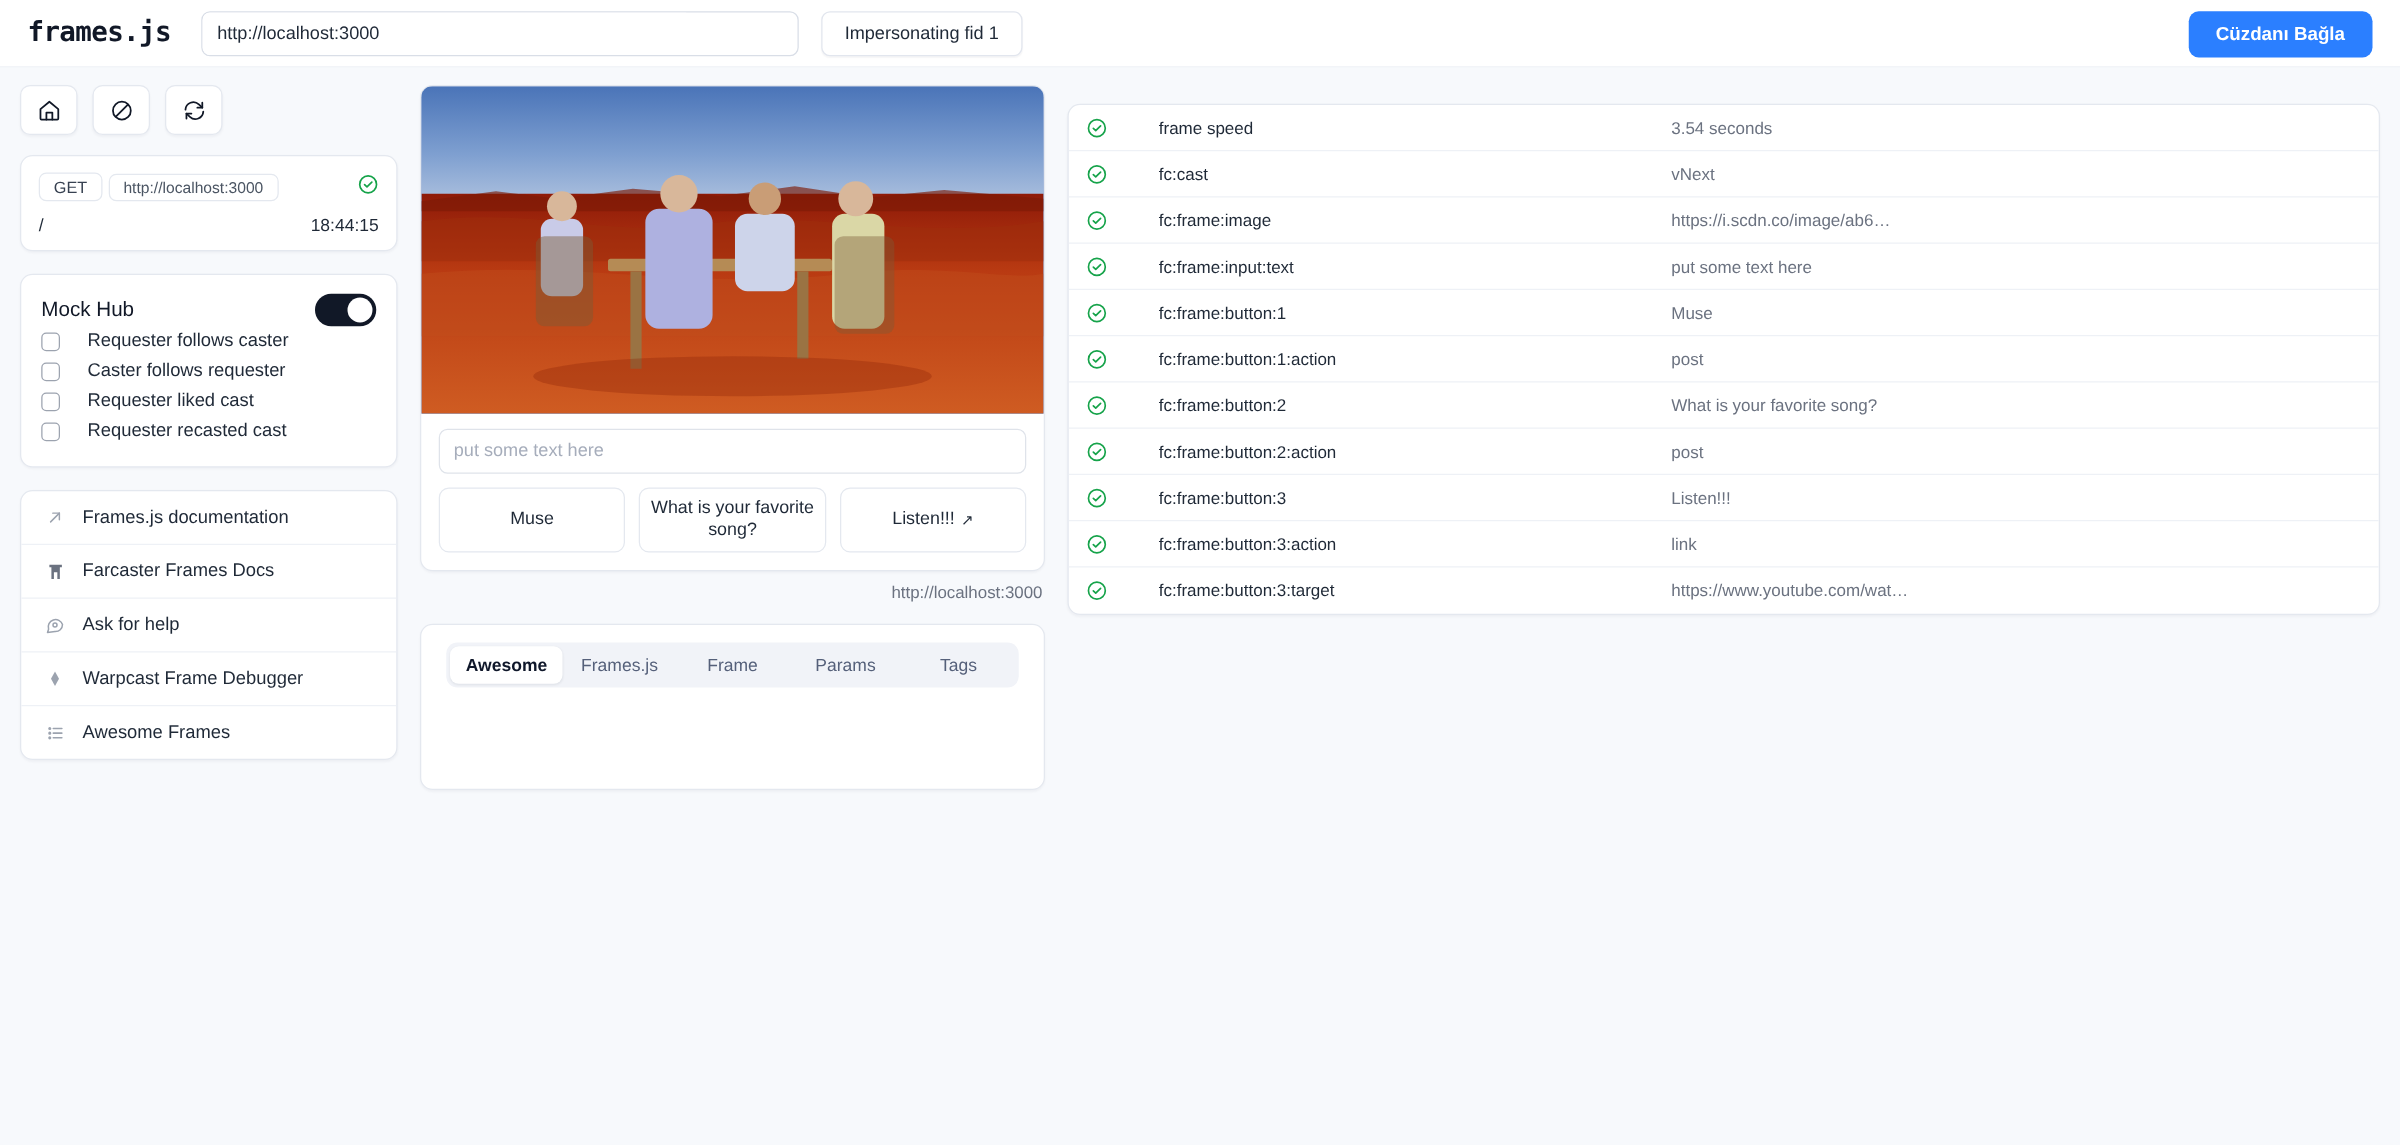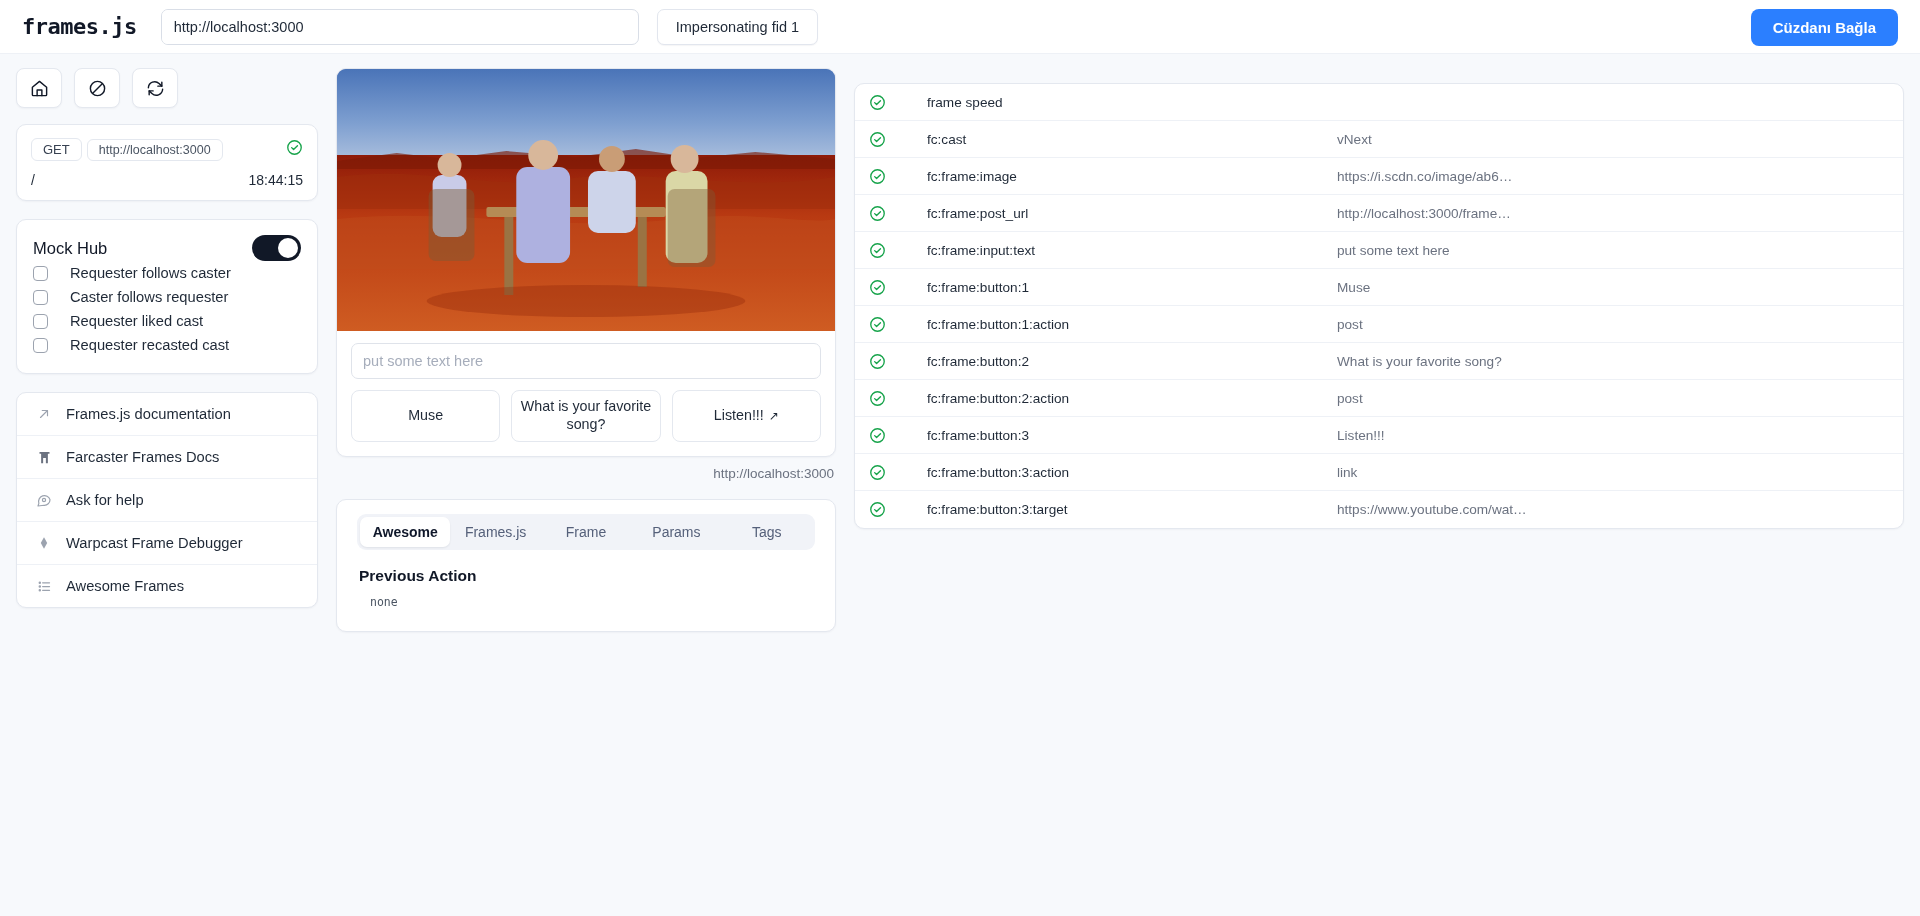--- a/index.html
+++ b/index.html
@@ -492,36 +492,33 @@
     <div class="frame-url">http://localhost:3000</div>
 
     <div class="tabs-card">
       <div class="tabs">
         <div class="tab active">Awesome</div>
         <div class="tab">Frames.js</div>
         <div class="tab">Frame</div>
         <div class="tab">Params</div>
         <div class="tab">Tags</div>
       </div>
-      <div class="tab-body">
-        <div class="tab-h">Previous Action</div>
-        <div class="tab-pre">none</div>
-      </div>
     </div>
   </div>
 
   <div class="right">
     <div class="trow">
       <span class="tcheck">
         <svg width="17" height="17" viewBox="0 0 24 24" fill="none" stroke="#16a34a" stroke-width="1.9" stroke-linecap="round" stroke-linejoin="round">
           <circle cx="12" cy="12" r="9.5"></circle>
             <path d="M8 12.2l2.7 2.7L16.2 9.4"></path>
           </svg>
       </span>
       <span class="tkey">frame speed</span>
+      <span class="tval">3.54 seconds</span>
     </div>
     <div class="trow">
       <span class="tcheck">
         <svg width="17" height="17" viewBox="0 0 24 24" fill="none" stroke="#16a34a" stroke-width="1.9" stroke-linecap="round" stroke-linejoin="round">
           <circle cx="12" cy="12" r="9.5"></circle>
             <path d="M8 12.2l2.7 2.7L16.2 9.4"></path>
           </svg>
       </span>
       <span class="tkey">fc:cast</span>
       <span class="tval">vNext</span>
@@ -536,30 +533,20 @@
       <span class="tkey">fc:frame:image</span>
       <span class="tval">https://i.scdn.co/image/ab6…</span>
     </div>
     <div class="trow">
       <span class="tcheck">
         <svg width="17" height="17" viewBox="0 0 24 24" fill="none" stroke="#16a34a" stroke-width="1.9" stroke-linecap="round" stroke-linejoin="round">
           <circle cx="12" cy="12" r="9.5"></circle>
             <path d="M8 12.2l2.7 2.7L16.2 9.4"></path>
           </svg>
       </span>
-      <span class="tkey">fc:frame:post_url</span>
-      <span class="tval">http://localhost:3000/frame…</span>
-    </div>
-    <div class="trow">
-      <span class="tcheck">
-        <svg width="17" height="17" viewBox="0 0 24 24" fill="none" stroke="#16a34a" stroke-width="1.9" stroke-linecap="round" stroke-linejoin="round">
-          <circle cx="12" cy="12" r="9.5"></circle>
-            <path d="M8 12.2l2.7 2.7L16.2 9.4"></path>
-          </svg>
-      </span>
       <span class="tkey">fc:frame:input:text</span>
       <span class="tval">put some text here</span>
     </div>
     <div class="trow">
       <span class="tcheck">
         <svg width="17" height="17" viewBox="0 0 24 24" fill="none" stroke="#16a34a" stroke-width="1.9" stroke-linecap="round" stroke-linejoin="round">
           <circle cx="12" cy="12" r="9.5"></circle>
             <path d="M8 12.2l2.7 2.7L16.2 9.4"></path>
           </svg>
       </span>

